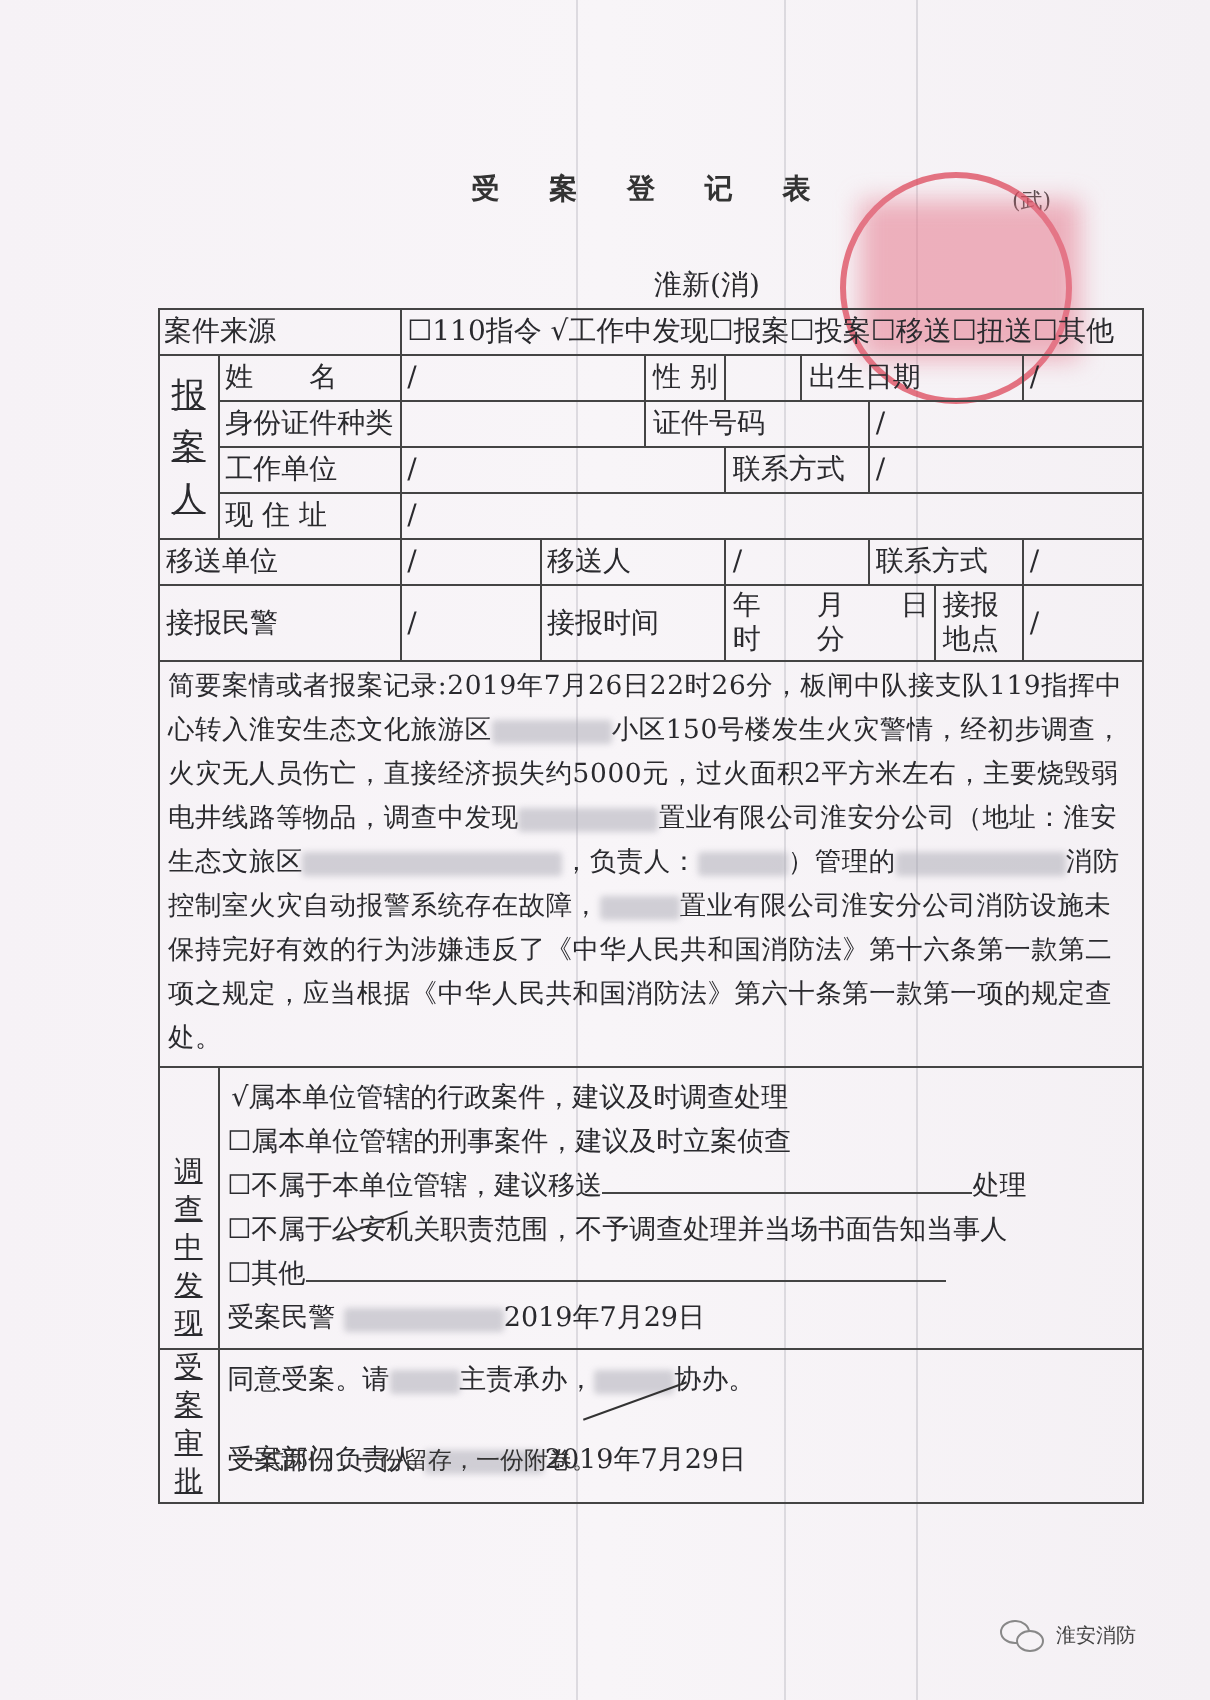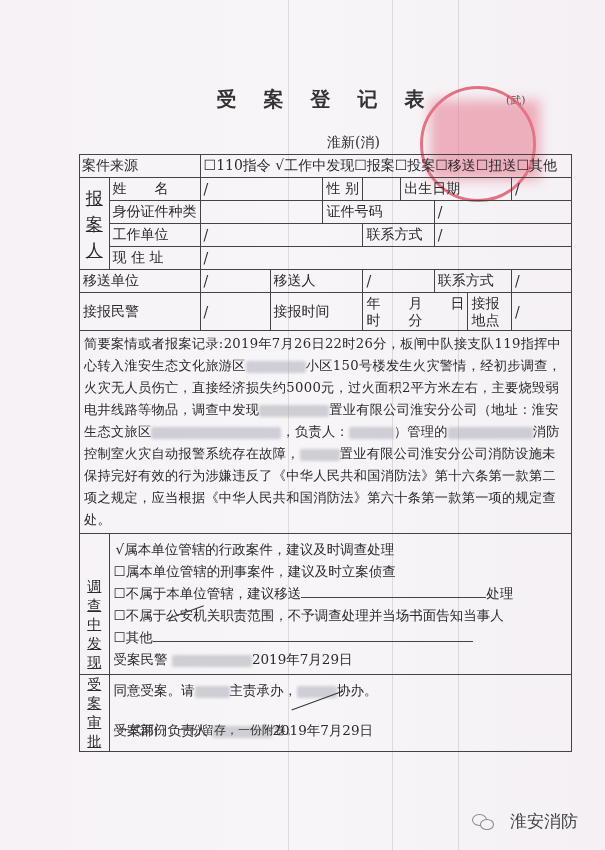--- a/index.html
+++ b/index.html
@@ -10,21 +10,21 @@
     color: #2a2a2e;
     position: relative;
   }
   .paper {
     position: absolute; left: 0; top: 0; width: 605px; height: 850px;
     background: linear-gradient(90deg, #f6f2f6 0%, #f8f5f8 50%, #f4f0f4 100%);
   }
   .fold { position: absolute; top: 0; bottom: 0; width: 1px; background: rgba(140,140,150,0.25); }
   .title {
     position: absolute; left: 0; right: 0; top: 86px; text-align: center;
-    font-size: 20px; letter-spacing: 10px; font-weight: bold; color: #333; padding-left: 46px;
+    font-size: 14px; letter-spacing: 10px; font-weight: bold; color: #333; padding-left: 46px;
   }
   .title-suffix { position: absolute; left: 506px; top: 93px; font-size: 11px; color: #444; }
   .header-left { position: absolute; left: 79px; top: 134px; font-size: 14px; }
   .header-right { position: absolute; left: 327px; top: 134px; font-size: 14px; }
   .blur { display: inline-block; background: rgba(160,160,170,0.45); filter: blur(1.5px); height: 12px; vertical-align: middle; border-radius: 2px; }
   .seal {
     position: absolute; left: 420px; top: 86px; width: 110px; height: 110px;
     border: 3px solid rgba(220,60,80,0.7); border-radius: 50%;
   }
   .seal-blur {
@@ -39,22 +39,22 @@
     border: 1px solid #444; padding: 0 3px; height: 22px; vertical-align: middle; white-space: nowrap;
   }
   .center { }
   .side { width: 30px; text-align: center; white-space: normal !important; line-height: 19px; text-decoration: underline; }
   .narrative { white-space: normal !important; line-height: 22px; vertical-align: top !important; padding: 2px 4px !important; height: 188px; font-size: 13.2px; letter-spacing: 0.3px; }
   .opinion { white-space: normal !important; vertical-align: top !important; padding: 4px 4px !important; line-height: 22px; font-size: 13.5px; }
   .row-line { display: flex; justify-content: flex-start; }
   .underline { display: inline-block; border-bottom: 1px solid #444; height: 14px; vertical-align: baseline; }
   .footer-note { position: absolute; left: 118px; top: 722px; font-size: 12px; color: #333; }
   .watermark {
-    position: absolute; left: 472px; top: 810px; font-size: 17px; color: #444;
-    font-family: "DejaVu Sans", sans-serif; display: flex; align-items: center; gap: 16px;
+    position: absolute; left: 500px; top: 810px; font-size: 10px; color: #444;
+    font-family: "DejaVu Sans", sans-serif; display: flex; align-items: center; gap: 6px;
   }
   .wm-icon { width: 22px; height: 16px; position: relative; }
   .wm-icon span { position: absolute; border: 1.5px solid #888; border-radius: 50%; background: #f6f3f6; }
   .sig { position: absolute; border-top: 1.5px solid #333; transform: rotate(-20deg); }
 </style>
 </head>
 <body>
 
 <div class="paper">
   <div class="fold" style="left:288px"></div>

